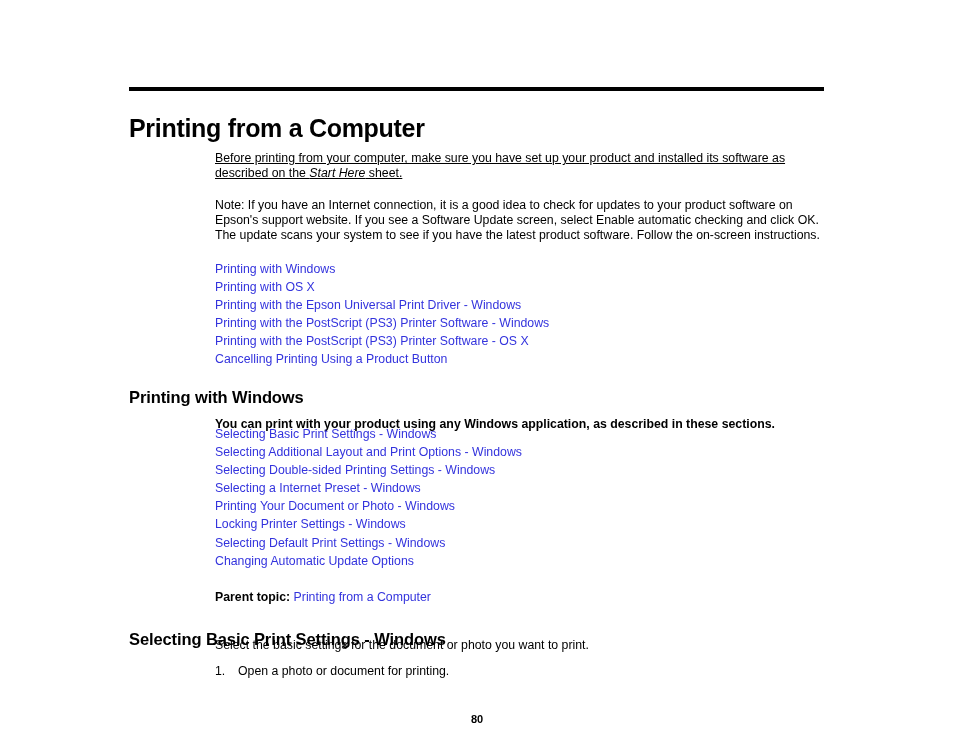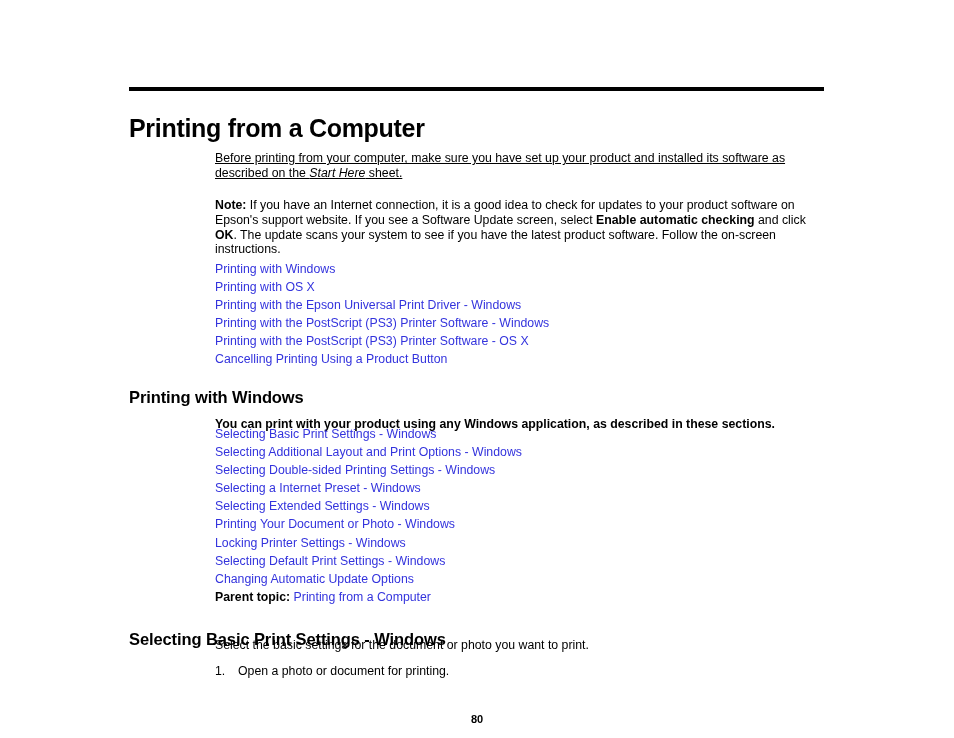--- a/index.html
+++ b/index.html
@@ -55,21 +55,21 @@
   }
   #heading-printing-with-windows { top: 342px; }
   #heading-selecting-basic { top: 584px; }
   .para { position: absolute; left: 215px; width: 602px;
           font-size: 12.3px; line-height: 14.7px; }
   #intro-para   { top: 107px; text-decoration: underline; }
   #note-para    { top: 154px; width: 606px; }
   #win-intro    { top: 373px; font-weight: bold; }
   #basic-intro  { top: 594px; }
 
-  .para b { font-weight: bold; }
+  .para b { font-weight: normal; }
   .para i { font-style: italic; }
 
   
   .link-list {
     position: absolute;
     left: 215px;
     width: 620px;
   }
   #toc-main  { top: 228px; }
   #toc-win   { top: 393px; }
@@ -146,21 +146,20 @@
 
   <h2 class="heading-h2" id="heading-printing-with-windows">Printing with Windows</h2>
 
   <p class="para" id="win-intro">You can print with your product using any Windows application, as described in these sections.</p>
 
   <div class="link-list" id="toc-win">
     <div class="link-row"><a class="doclink">Selecting Basic Print Settings - Windows</a></div>
     <div class="link-row"><a class="doclink">Selecting Additional Layout and Print Options - Windows</a></div>
     <div class="link-row"><a class="doclink">Selecting Double-sided Printing Settings - Windows</a></div>
     <div class="link-row"><a class="doclink">Selecting a Internet Preset - Windows</a></div>
-    <div class="link-row"><a class="doclink">Selecting Extended Settings - Windows</a></div>
     <div class="link-row"><a class="doclink">Printing Your Document or Photo - Windows</a></div>
     <div class="link-row"><a class="doclink">Locking Printer Settings - Windows</a></div>
     <div class="link-row"><a class="doclink">Selecting Default Print Settings - Windows</a></div>
     <div class="link-row"><a class="doclink">Changing Automatic Update Options</a></div>
   </div>
 
   <div class="parent-topic"><span class="pt-label">Parent topic:</span><span> </span><a class="doclink">Printing from a Computer</a></div>
 
   <h2 class="heading-h2" id="heading-selecting-basic">Selecting Basic Print Settings - Windows</h2>
 

